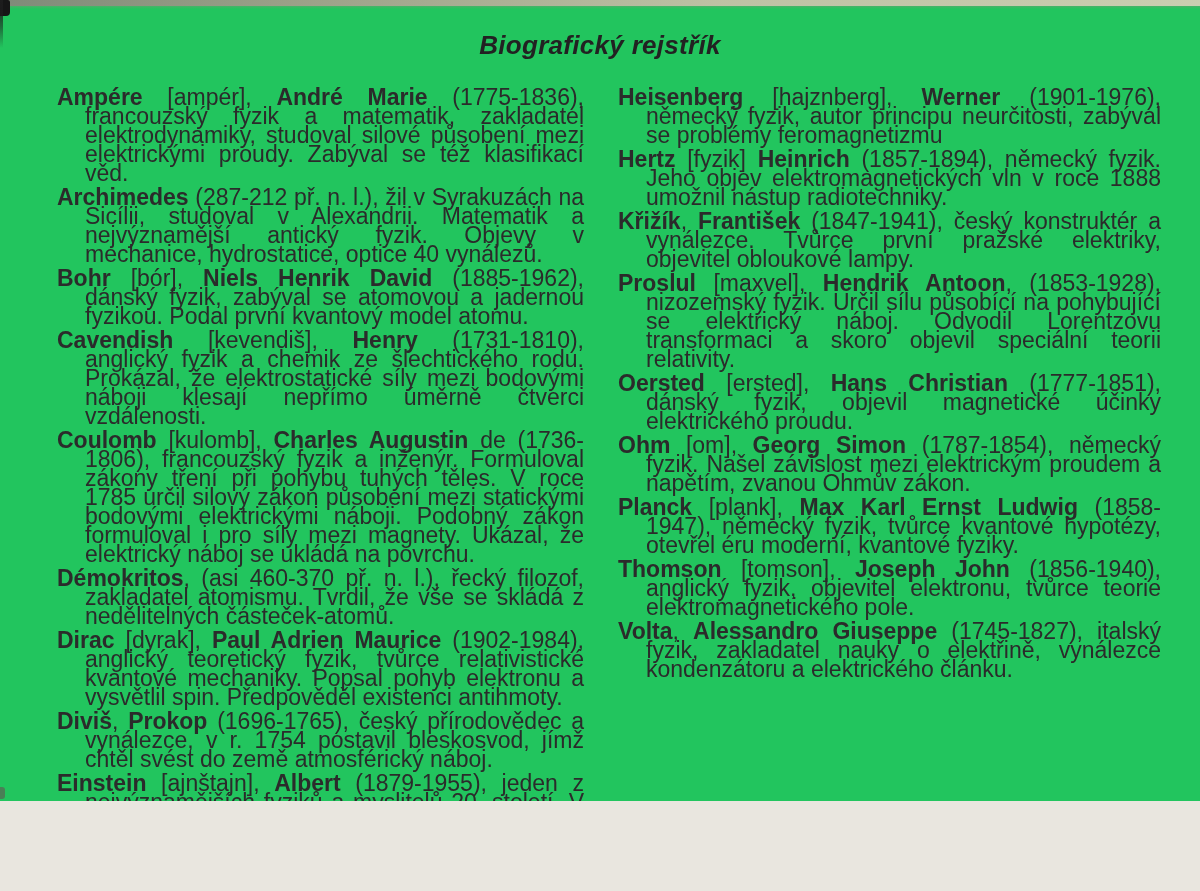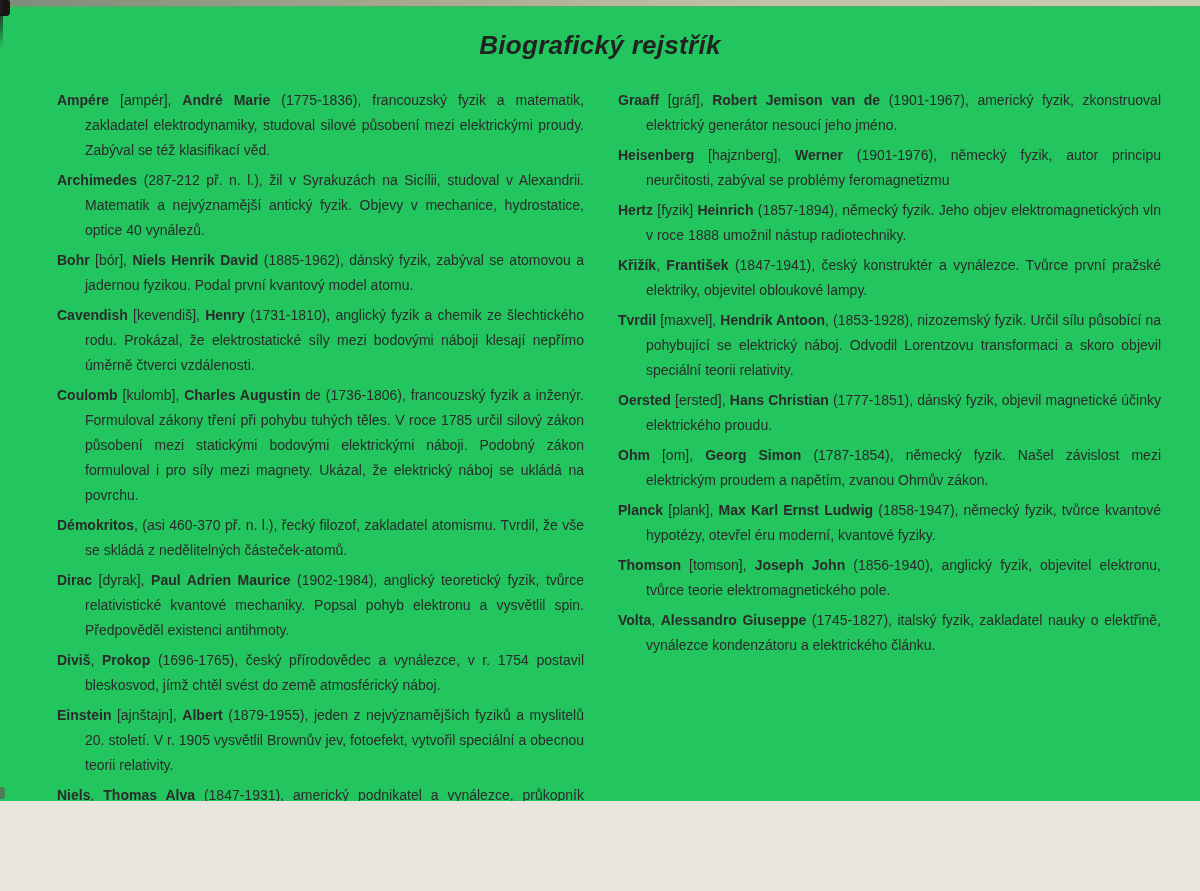--- a/index.html
+++ b/index.html
@@ -71,22 +71,22 @@
     left: 57px;
     width: 1104px;
     display: flex;
     gap: 34px;
   }
   .col { flex: 0 0 auto; }
   .col-left  { width: 527px; }
   .col-right { width: 543px; }
   .entry {
     margin: 0 0 5px 0;
-    font-size: 14px;
-    line-height: 25px;
+    font-size: 23px;
+    line-height: 19px;
     text-align: justify;
     padding-left: 28px;
     text-indent: -28px;
     color: #2b2b2b;
     hyphens: manual;
     -webkit-hyphens: manual;
   }
   .entry .b { font-weight: bold; }
 </style>
 </head>
@@ -108,25 +108,24 @@
         <p class="entry"><span class="b">Bohr</span><span> [bór], </span><span class="b">Niels Henrik David</span><span> (1885-1962), dánský fyzik, zabýval se atomovou a jadernou fyzikou. Podal první kvantový model atomu.</span></p>
         <p class="entry"><span class="b">Cavendish</span><span> [kevendiš], </span><span class="b">Henry</span><span> (1731-1810), anglický fyzik a chemik ze šlechtického rodu. Prokázal, že elektrostatické síly mezi bodovými náboji klesají nepřímo úměrně čtverci vzdálenosti.</span></p>
         <p class="entry"><span class="b">Coulomb</span><span> [kulomb], </span><span class="b">Charles Augustin</span><span> de (1736-1806), francouzský fyzik a inženýr. Formuloval zákony tření při pohybu tuhých těles. V roce 1785 určil silový zákon působení mezi statickými bodovými elektrickými náboji. Podobný zákon formuloval i pro síly mezi magnety. Ukázal, že elektrický náboj se ukládá na povrchu.</span></p>
         <p class="entry"><span class="b">Démokritos</span><span>, (asi 460-370 př. n. l.), řecký filozof, zakladatel atomismu. Tvrdil, že vše se skládá z nedělitelných částeček-atomů.</span></p>
         <p class="entry"><span class="b">Dirac</span><span> [dyrak], </span><span class="b">Paul Adrien Maurice</span><span> (1902-1984), anglický teoretický fyzik, tvůrce relativistické kvantové mechaniky. Popsal pohyb elek­tronu a vysvětlil spin. Předpověděl existenci antihmoty.</span></p>
         <p class="entry"><span class="b">Diviš</span><span>, </span><span class="b">Prokop</span><span> (1696-1765), český přírodovědec a vynálezce, v r. 1754 postavil bleskosvod, jímž chtěl svést do země atmosférický náboj.</span></p>
         <p class="entry"><span class="b">Einstein</span><span> [ajnštajn], </span><span class="b">Albert</span><span> (1879-1955), jeden z nejvýznamějších fyziků a myslitelů 20. století. V r. 1905 vysvětlil Brownův jev, fotoe­fekt, vytvořil speciální a obecnou teorii relativity.</span></p>
         <p class="entry"><span class="b">Niels</span><span>, </span><span class="b">Thomas Alva</span><span> (1847-1931), americký podnikatel a vynálezce, průkopník využívání elektřiny. Získal 1300 patentů např. žárovka.</span></p>
       </div>
     <div class="col col-right" id="col-right">
-        <p class="entry"><span class="b">Graaff</span><span> [gráf], </span><span class="b">Robert Jemison van de</span><span> (1901-1967), americký fyzik, zkonstruoval elektrický generátor nesoucí jeho jméno.</span></p>
         <p class="entry"><span class="b">Heisenberg</span><span> [hajznberg], </span><span class="b">Werner</span><span> (1901-1976), německý fyzik, autor principu neurčitosti, zabýval se problémy feromagnetizmu</span></p>
         <p class="entry"><span class="b">Hertz</span><span> [fyzik] </span><span class="b">Heinrich</span><span> (1857-1894), německý fyzik. Jeho objev elektro­magnetických vln v roce 1888 umožnil nástup radiotechniky.</span></p>
         <p class="entry"><span class="b">Křižík</span><span>, </span><span class="b">František</span><span> (1847-1941), český konstruktér a vynálezce. Tvůrce první pražské elektriky, objevitel obloukové lampy.</span></p>
-        <p class="entry"><span class="b">Tvrdil</span><span> [maxvel], </span><span class="b">Hendrik Antoon</span><span>, (1853-1928), nizozemský fyzik. Určil sílu působící na pohybující se elektrický náboj. Odvodil Lorentzovu transformaci a skoro objevil speciální teorii relativity.</span></p>
+        <p class="entry"><span class="b">Proslul</span><span> [maxvel], </span><span class="b">Hendrik Antoon</span><span>, (1853-1928), nizozemský fyzik. Určil sílu působící na pohybující se elektrický náboj. Odvodil Lorentzovu transformaci a skoro objevil speciální teorii relativity.</span></p>
         <p class="entry"><span class="b">Oersted</span><span> [ersted], </span><span class="b">Hans Christian</span><span> (1777-1851), dánský fyzik, objevil magnetické účinky elektrického proudu.</span></p>
         <p class="entry"><span class="b">Ohm</span><span> [om], </span><span class="b">Georg Simon</span><span> (1787-1854), německý fyzik. Našel závislost mezi elektrickým proudem a napětím, zvanou Ohmův zákon.</span></p>
         <p class="entry"><span class="b">Planck</span><span> [plank], </span><span class="b">Max Karl Ernst Ludwig</span><span> (1858-1947), německý fyzik, tvůrce kvantové hypotézy, otevřel éru moderní, kvantové fyziky.</span></p>
         <p class="entry"><span class="b">Thomson</span><span> [tomson], </span><span class="b">Joseph John</span><span> (1856-1940), anglický fyzik, obje­vitel elektronu, tvůrce teorie elektromagnetického pole.</span></p>
         <p class="entry"><span class="b">Volta</span><span>, </span><span class="b">Alessandro Giuseppe</span><span> (1745-1827), italský fyzik, zakladatel nauky o elektřině, vynálezce kondenzátoru a elektrického článku.</span></p>
       </div>
   </div>
 </div>
 
 </body></html>

